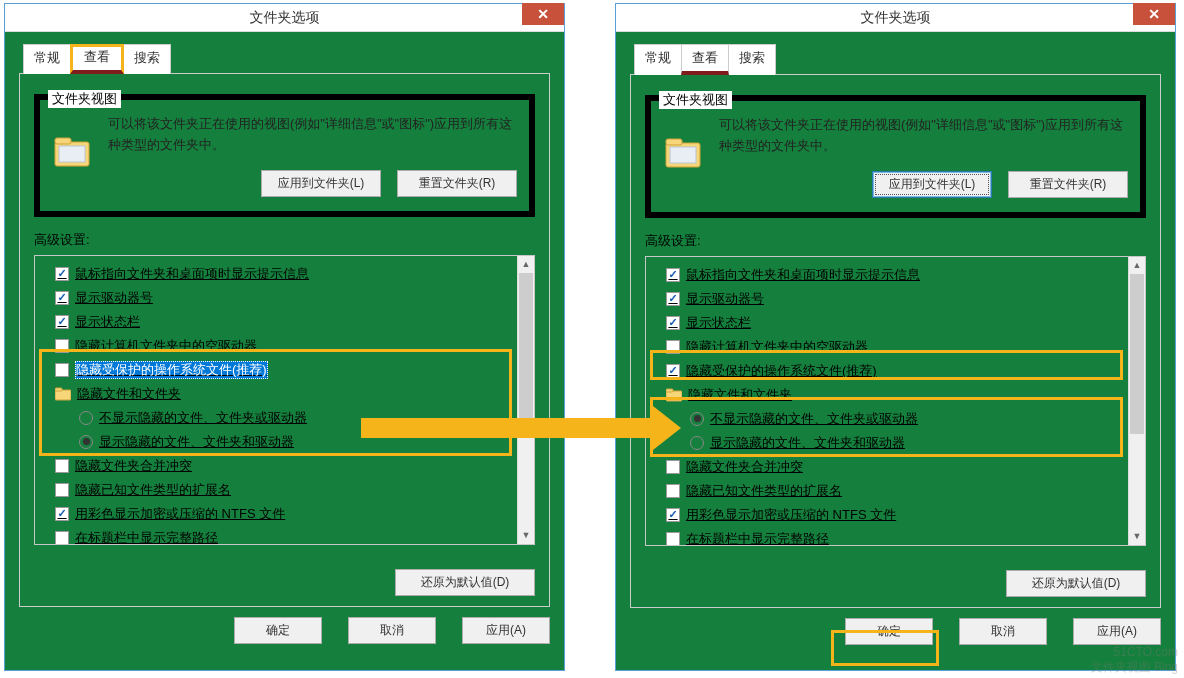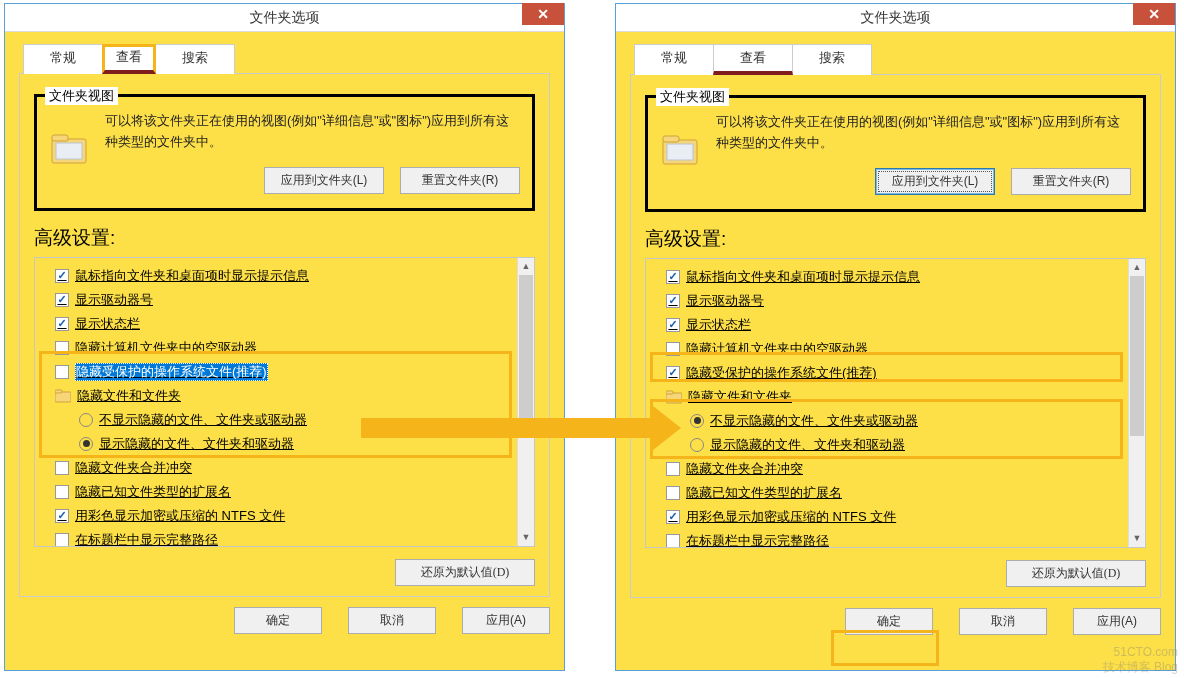--- a/index.html
+++ b/index.html
@@ -11,21 +11,21 @@
     font-family: "Microsoft YaHei", "SimSun", sans-serif;
     font-size: 13px;
     background: #fff;
     position: relative;
   }
   .dialog {
     position: absolute;
     width: 561px;
     height: 668px;
     border: 1px solid #5aa0d8;
-    background: #fde047;
+    background: #15803d;
     top: 3px;
   }
   .dialog.left { left: 4px; }
   .dialog.right { left: 615px; }
   .titlebar {
     height: 28px;
     background: #fff;
     border-bottom: 1px solid #dcdcdc;
     display: flex;
     align-items: center;
@@ -51,21 +51,21 @@
     font-size: 14px;
     font-weight: bold;
   }
   .tabs {
     display: flex;
     margin: 12px 0 0 18px;
     position: relative;
     z-index: 2;
   }
   .tab {
-    padding: 4px 26px;
+    padding: 4px 10px;
     border: 1px solid #ccc;
     background: #fff;
     margin-right: -1px;
     font-size: 13px;
     color: #333;
     border-bottom: none;
     position: relative;
   }
   .tab.active {
     background: #fff;
@@ -76,21 +76,21 @@
     border: 3px solid #f4b41a;
     padding: 1px 11px 4px 11px;
   }
   .content {
     border: 1px solid #ccc;
     margin: -1px 14px 10px 14px;
     padding: 12px 14px 10px 14px;
     position: relative;
   }
   .group {
-    border: 3px solid #000000;
+    border: 6px solid #000000;
     margin: 8px 0 14px 0;
     padding: 14px 12px 14px 12px;
     position: relative;
   }
   .group-title {
     position: absolute;
     top: -10px;
     left: 8px;
     background: #fff;
     padding: 0 4px;
@@ -119,21 +119,21 @@
     text-align: center;
     font-size: 12px;
     color: #333;
   }
   .btn.focus {
     border: 1px solid #2a7ab0;
     box-shadow: inset 0 0 0 1px #7bb8e4;
     outline: 1px dotted #555;
     outline-offset: -4px;
   }
-  .section-label { margin: 6px 0 6px 0; font-size: 19px; }
+  .section-label { margin: 6px 0 6px 0; font-size: 13px; }
   .listbox {
     border: 1px solid #c7c7c7;
     height: 290px;
     overflow: hidden;
     position: relative;
   }
   .listbox-inner { padding: 6px 4px 6px 20px; }
   .item {
     display: flex;
     align-items: center;
@@ -186,22 +186,21 @@
   .item-label.highlight {
     background: #0078d7;
     color: #fff;
     outline: 1px dotted #fff;
     outline-offset: -1px;
     padding: 0 1px;
   }
   .restore-row {
     display: flex;
     justify-content: flex-end;
-    margin-top: 12px;
-    font-family: Liberation Serif, serif;
+    margin-top: 24px;
   }
   .footer {
     display: flex;
     justify-content: flex-end;
     gap: 26px;
     padding: 0 14px 0 0;
   }
   .footer .btn { min-width: 88px; }
   .hlbox {
     position: absolute;
@@ -496,14 +495,14 @@
   <div class="hlbox" style="left:215px; bottom:4px; width:108px; height:36px"></div>
 </div>
 
 <div class="arrow">
   <div class="arrow-body"></div>
   <div class="arrow-head"></div>
 </div>
 
 <div class="watermark">
   <div>51CTO.com</div>
-  <div>技术博客  Blog</div>
+  <div>文件夹视图  Blog</div>
 </div>
 
 </body></html>

